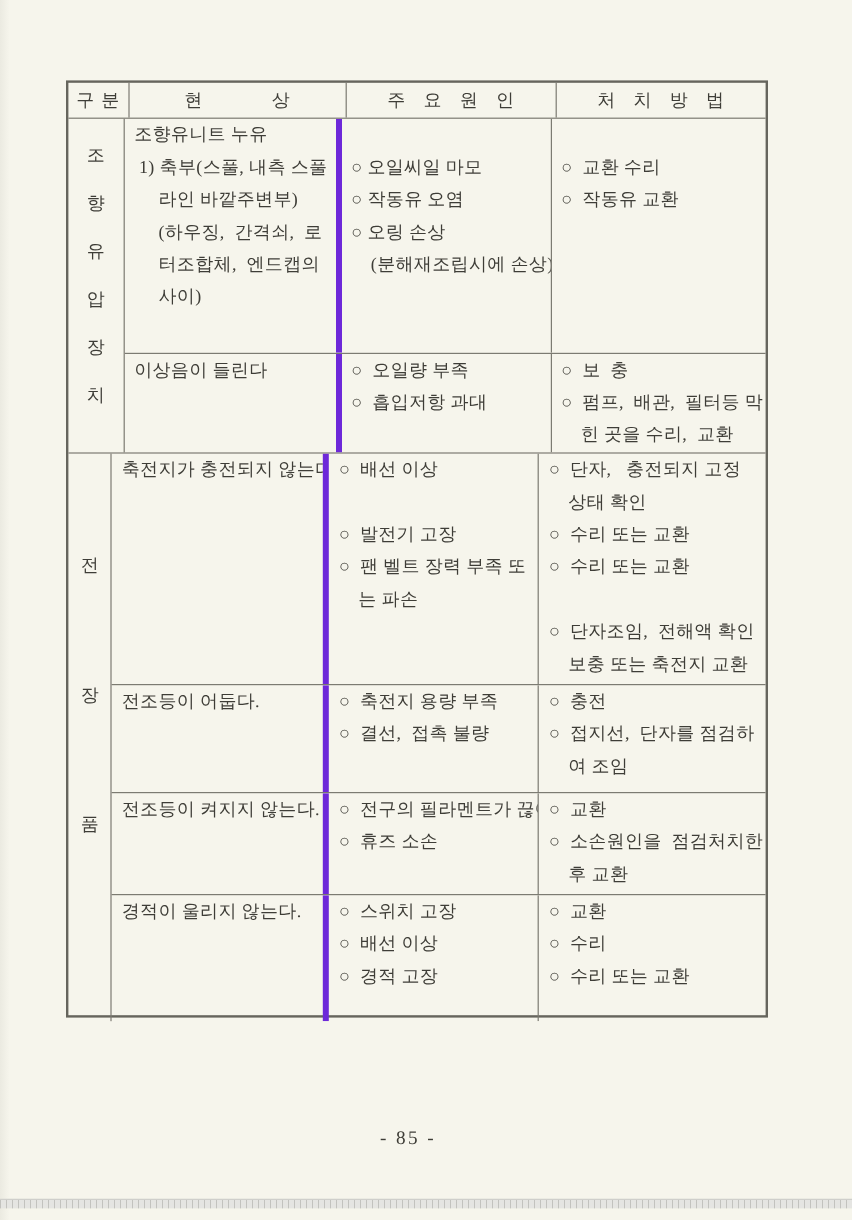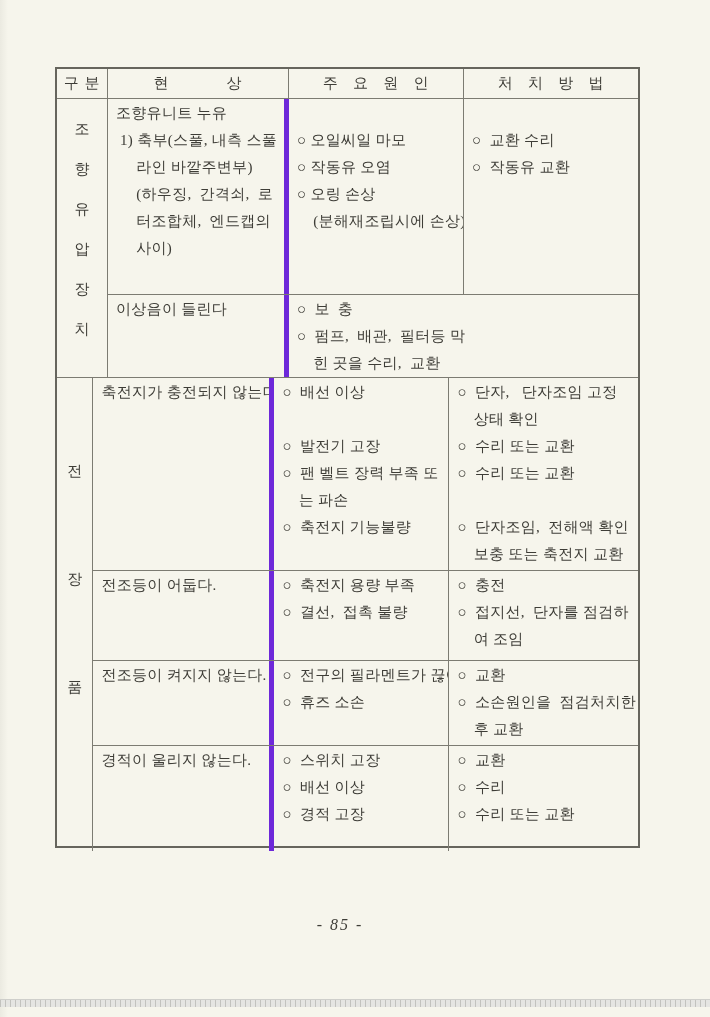--- a/index.html
+++ b/index.html
@@ -43,22 +43,22 @@
   .row:last-child { border-bottom:none; }
   .cell {
     box-sizing:border-box; padding:1px 2px 0 8px; font-size:15px;
     overflow:hidden; letter-spacing:0.3px;
   }
   .cell.sym { width:181px; border-right:5px solid #6d28d9; }
   .cell.cau { width:175px; border-right:1px solid #7c7b72; }
   .cell.rem { flex:1; }
   .line { height:27px; line-height:27px; white-space:pre; }
   .pageno {
-    position:absolute; left:0; top:916px; width:680px; text-align:center;
-    font-size:16px; letter-spacing:2px; font-style:italic;
+    position:absolute; left:0; top:940px; width:680px; text-align:center;
+    font-size:16px; letter-spacing:2px; 
   }
   .scan-strip {
     position:absolute; left:0; top:999px; width:710px; height:7px;
     background:#e5e5e2; border-top:1px solid #cfcfcb;
   }
   .scan-strip::after{
     content:""; display:block; width:100%; height:100%;
     background:repeating-linear-gradient(90deg, rgba(105,105,98,0.28) 0 1px, rgba(0,0,0,0) 1px 5px);
   }
 </style>
@@ -103,20 +103,24 @@
               <div class="cell rem">
                 <div class="line"></div>
                 <div class="line">○  교환 수리</div>
                 <div class="line">○  작동유 교환</div>
               </div>
             </div>
             <div class="row" style="height: 82px;">
               <div class="cell sym">
                 <div class="line">이상음이 들린다</div>
               </div>
+              <div class="cell cau">
+                <div class="line">○  오일량 부족</div>
+                <div class="line">○  흡입저항 과대</div>
+              </div>
               <div class="cell rem">
                 <div class="line">○  보  충</div>
                 <div class="line">○  펌프,  배관,  필터등 막</div>
                 <div class="line">    힌 곳을 수리,  교환</div>
               </div>
             </div>
           </div>
         </div>
         <div class="group g1">
           <div class="cat">
@@ -128,24 +132,23 @@
             <div class="row" style="height: 193px;">
               <div class="cell sym">
                 <div class="line">축전지가 충전되지 않는다.</div>
               </div>
               <div class="cell cau">
                 <div class="line">○  배선 이상</div>
                 <div class="line"></div>
                 <div class="line">○  발전기 고장</div>
                 <div class="line">○  팬 벨트 장력 부족 또</div>
                 <div class="line">    는 파손</div>
-                <div class="line">○  축전지 기능불량</div>
-              </div>
-              <div class="cell rem">
-                <div class="line">○  단자,   단자조임 고정</div>
+              </div>
+              <div class="cell rem">
+                <div class="line">○  단자,   충전되지 고정</div>
                 <div class="line">    상태 확인</div>
                 <div class="line">○  수리 또는 교환</div>
                 <div class="line">○  수리 또는 교환</div>
                 <div class="line"></div>
                 <div class="line">○  단자조임,  전해액 확인</div>
                 <div class="line">    보충 또는 축전지 교환</div>
               </div>
             </div>
             <div class="row" style="height: 90px;">
               <div class="cell sym">

